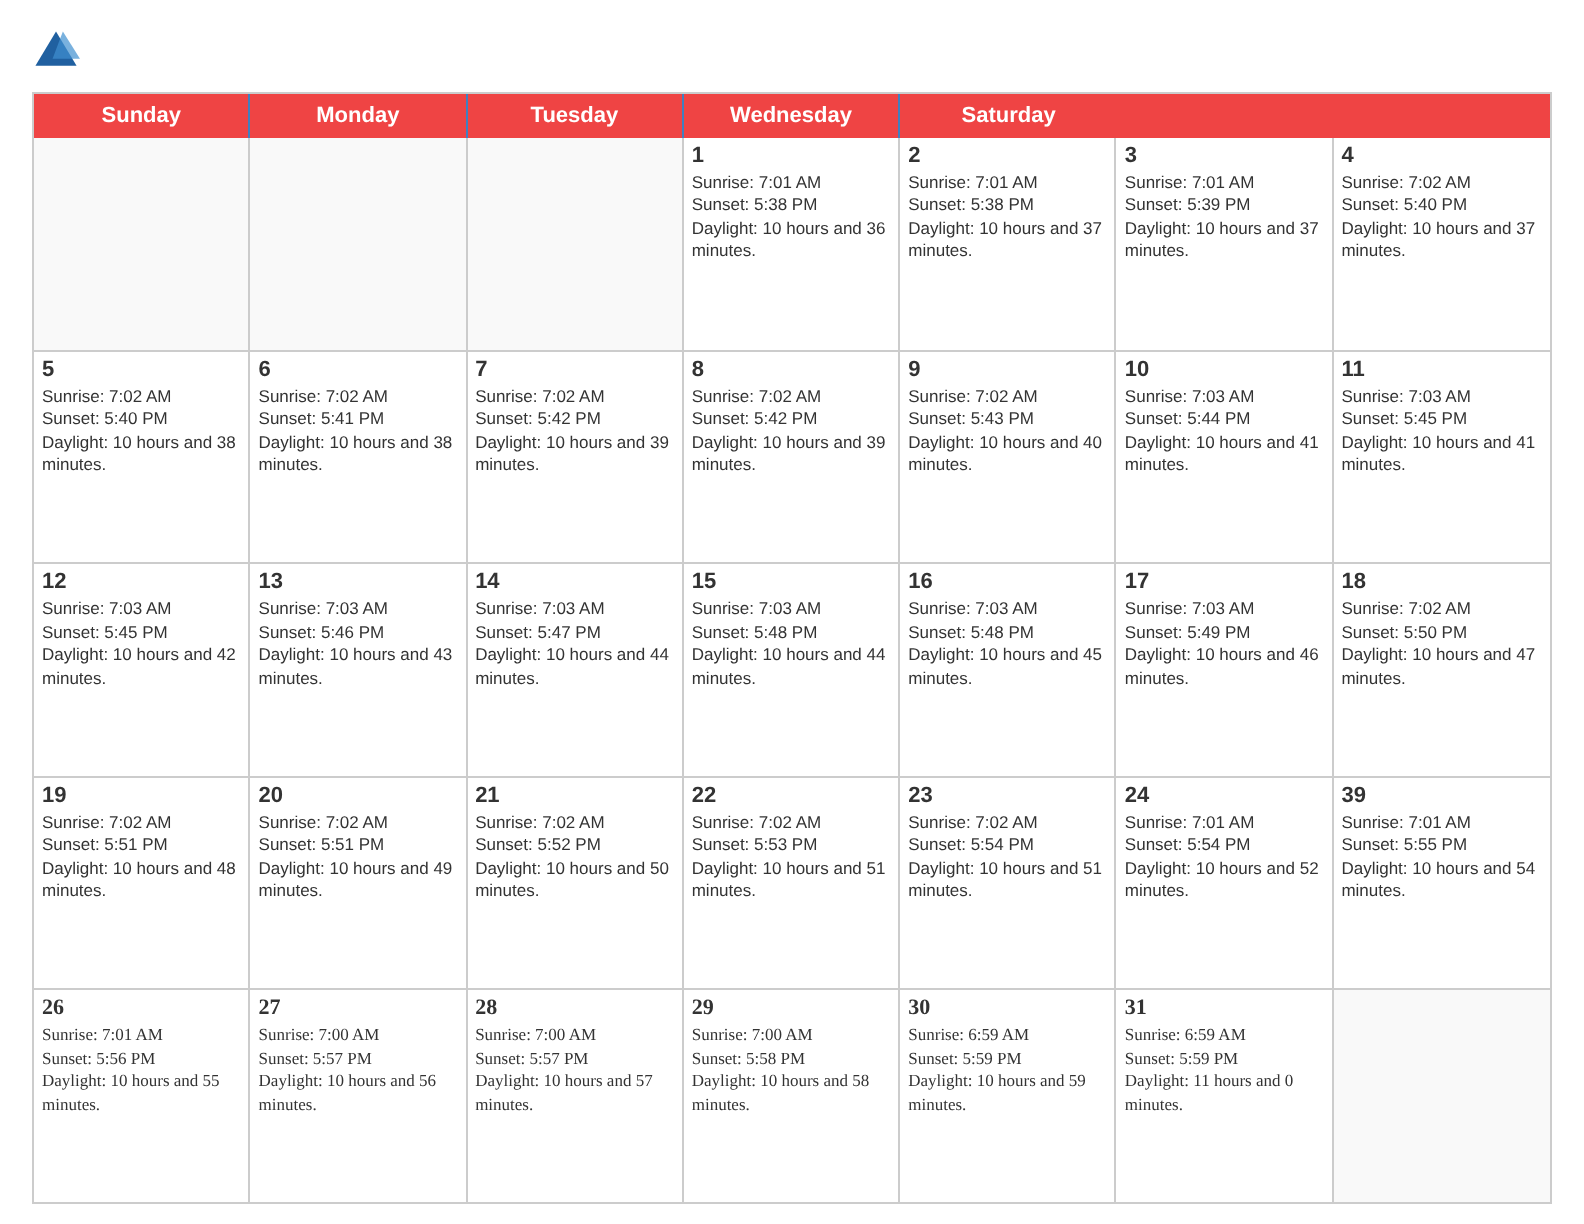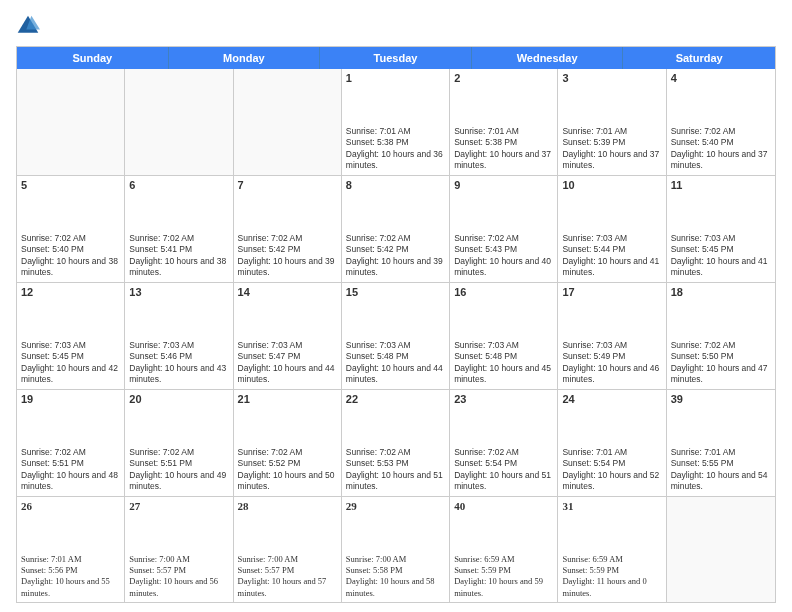--- a/index.html
+++ b/index.html
@@ -53,22 +53,22 @@
       color: #555;
     }
     .calendar {
       flex: 1;
       border: 1px solid #ccc;
       display: flex;
       flex-direction: column;
     }
     .cal-header {
       display: grid;
-      grid-template-columns: repeat(5, 1fr);
-      background: #3b82f6;
+      grid-template-columns: repeat(7, 1fr);
+      background: #ef4444;
     }
     .cal-header-cell {
       color: #fff;
       font-size: 11px;
       font-weight: bold;
       padding: 5px 4px;
       text-align: center;
       border-right: 1px solid #4080c0;
     }
     .cal-header-cell:last-child { border-right: none; }
@@ -99,21 +99,20 @@
     .day-number {
       font-size: 11px;
       font-weight: bold;
       color: #333;
       margin-bottom: 2px;
     }
     .cell-text {
       font-size: 8.5px;
       color: #333;
       line-height: 1.35;
-      margin-top: 40px;
     }
   </style>
 </head>
 <body>
 
 <div class="page">
   <div class="header">
     <div class="logo">
       <svg class="logo-icon" viewBox="0 0 28 28">
         <polygon points="14,2 26,22 2,22" fill="#2060a0"></polygon>
@@ -261,21 +260,21 @@
           </div>
           <div class="cal-cell">
             <div class="day-number">28</div>
             <div class="cell-text">Sunrise: 7:00 AM<br>Sunset: 5:57 PM<br>Daylight: 10 hours and 57 minutes.</div>
           </div>
           <div class="cal-cell">
             <div class="day-number">29</div>
             <div class="cell-text">Sunrise: 7:00 AM<br>Sunset: 5:58 PM<br>Daylight: 10 hours and 58 minutes.</div>
           </div>
           <div class="cal-cell">
-            <div class="day-number">40</div>
+            <div class="day-number">30</div>
             <div class="cell-text">Sunrise: 6:59 AM<br>Sunset: 5:59 PM<br>Daylight: 10 hours and 59 minutes.</div>
           </div>
           <div class="cal-cell">
             <div class="day-number">31</div>
             <div class="cell-text">Sunrise: 6:59 AM<br>Sunset: 5:59 PM<br>Daylight: 11 hours and 0 minutes.</div>
           </div>
           <div class="cal-cell empty"></div>
         </div>
       </div>
   </div>

